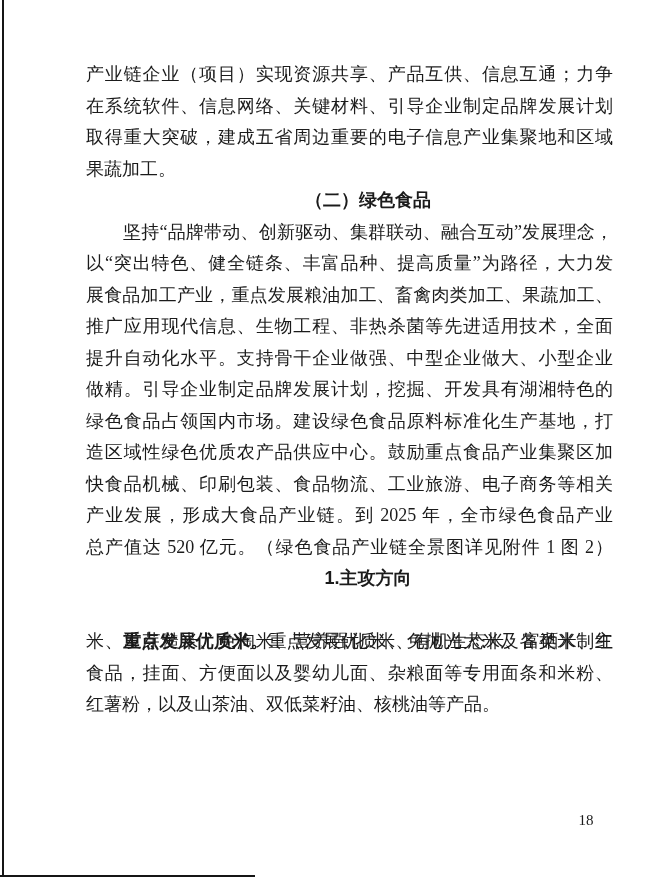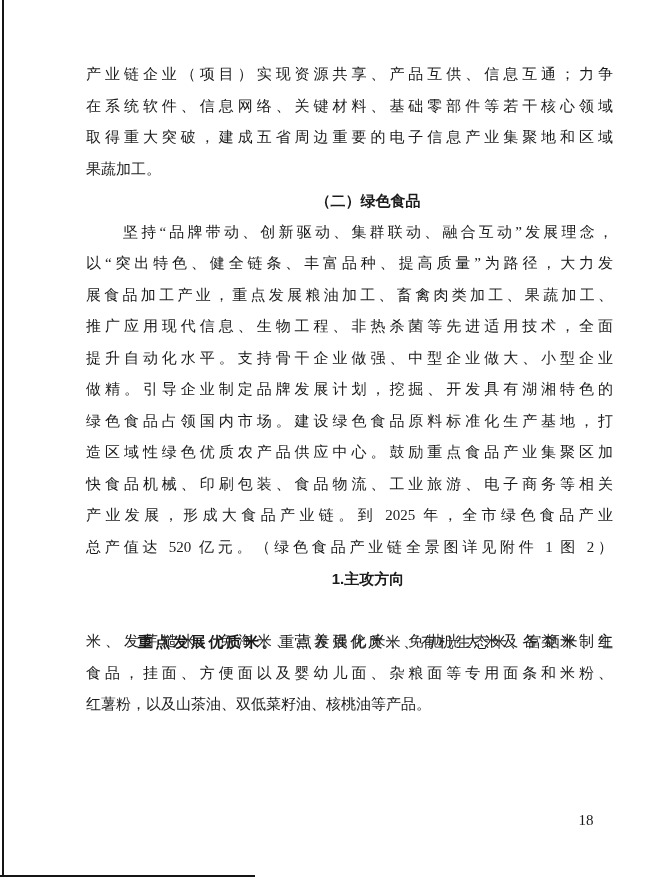--- a/index.html
+++ b/index.html
@@ -17,21 +17,21 @@
     background: #151515;
   }
   #edge-left { left: 2px; top: 0; width: 2px; height: 877px; }
   #edge-bottom { left: 0; top: 875px; width: 255px; height: 2px; }
 
   .content {
     position: absolute;
     left: 86px;
     top: 59px;
     width: 527px;
-    font-size: 15px;
+    font-size: 18px;
     line-height: 31.5px;
     color: #1b1b1b;
     letter-spacing: 0;
   }
   .line {
     height: 31.5px;
     white-space: pre-wrap;
   }
   .j {            
     text-align: justify;
@@ -67,21 +67,21 @@
 
 <div>
 
   <div id="edge-left" class="scan-edge"></div>
   <div id="edge-bottom" class="scan-edge"></div>
 
   <div class="content">
 
     <div>
       <div class="line j">产业链企业（项目）实现资源共享、产品互供、信息互通；力争</div>
-      <div class="line j">在系统软件、信息网络、关键材料、基础零部件等若干核心领域</div>
+      <div class="line j">在系统软件、信息网络、关键材料、引导企业制定品牌发展计划</div>
       <div class="line j">取得重大突破，建成五省周边重要的电子信息产业集聚地和区域</div>
       <div class="line l">果蔬加工。</div>
     </div>
 
     <div class="line heading indent">（二）绿色食品</div>
 
     <div>
       <div class="line j indent">坚持“品牌带动、创新驱动、集群联动、融合互动”发展理念，</div>
       <div class="line j">以“突出特色、健全链条、丰富品种、提高质量”为路径，大力发</div>
       <div class="line j">展食品加工产业，重点发展粮油加工、畜禽肉类加工、果蔬加工、</div>

